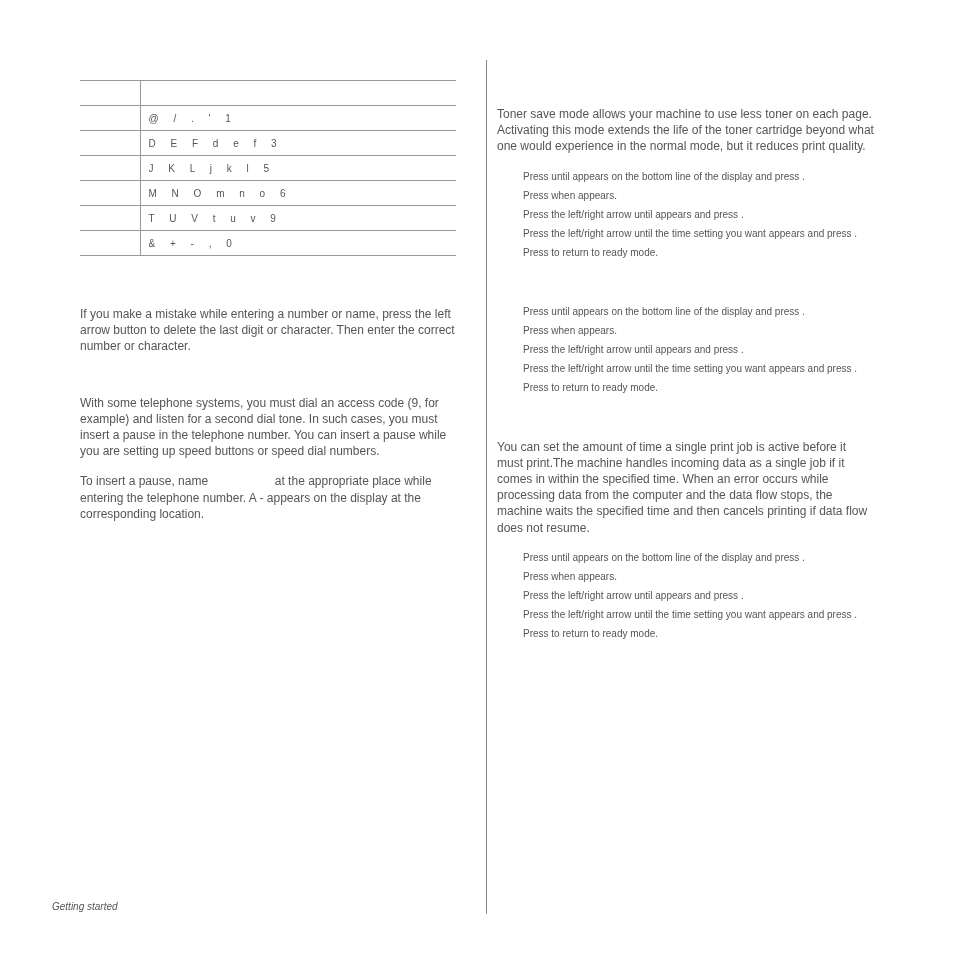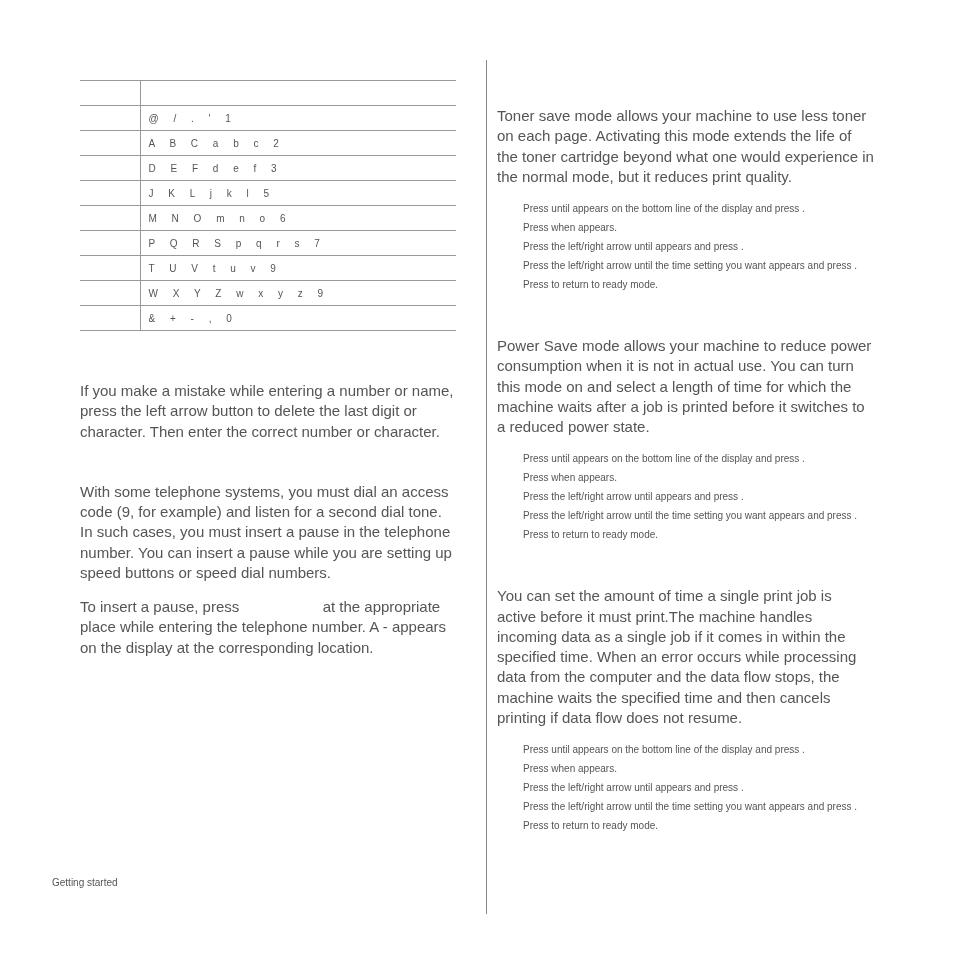--- a/index.html
+++ b/index.html
@@ -45,21 +45,21 @@
     font-size: 10px;
     color: #555;
     letter-spacing: 6px;
   }
   .key-table td.key-col {
     width: 60px;
     border-right: 1px solid #999;
     letter-spacing: 0;
   }
   .para {
-    font-size: 15px;
+    font-size: 12px;
     line-height: 1.35;
     color: #555;
     margin-bottom: 14px;
   }
   .section-spacer {
     height: 26px;
   }
   .steps {
     list-style: none;
     padding-left: 20px;
@@ -76,86 +76,75 @@
   }
   .steps li::before {
     counter-increment: step;
     content: counter(step) ".";
     position: absolute;
     left: -16px;
     visibility: hidden;
   }
   .footer {
     position: absolute;
-    bottom: 26px;
+    bottom: 2px;
     left: -18px;
     font-size: 10px;
     color: #555;
+    font-style: italic;
   }
 </style>
 </head>
 <body>
 
 <div class="page">
   <div class="col col-left">
 
     <table class="key-table">
       <tbody>
         <tr>
             <td class="key-col"></td>
             <td></td>
           </tr>
         <tr>
             <td class="key-col"></td>
             <td>@  /  .  '  1</td>
           </tr>
         <tr>
             <td class="key-col"></td>
-            <td>A  B  C  a  b  c  2</td>
-          </tr>
-        <tr>
-            <td class="key-col"></td>
             <td>D  E  F  d  e  f  3</td>
           </tr>
         <tr>
             <td class="key-col"></td>
             <td>J  K  L  j  k  l  5</td>
           </tr>
         <tr>
             <td class="key-col"></td>
             <td>M  N  O  m  n  o  6</td>
           </tr>
         <tr>
             <td class="key-col"></td>
-            <td>P  Q  R  S  p  q  r  s  7</td>
-          </tr>
-        <tr>
-            <td class="key-col"></td>
             <td>T  U  V  t  u  v  9</td>
-          </tr>
-        <tr>
-            <td class="key-col"></td>
-            <td>W  X  Y  Z  w  x  y  z  9</td>
           </tr>
         <tr>
             <td class="key-col"></td>
             <td>&amp;  +  -  ,  0</td>
           </tr>
       </tbody>
     </table>
 
     <div class="section-spacer"></div>
 
     <p class="para">If you make a mistake while entering a number or name, press the left arrow button to delete the last digit or character. Then enter the correct number or character.</p>
 
     <div class="section-spacer"></div>
 
     <p class="para">With some telephone systems, you must dial an access code (9, for example) and listen for a second dial tone. In such cases, you must insert a pause in the telephone number. You can insert a pause while you are setting up speed buttons or speed dial numbers.</p>
     <p class="para">
-      <span>To insert a pause, press</span>
+      <span>To insert a pause, name</span>
       <span>&nbsp;&nbsp;&nbsp;&nbsp;&nbsp;&nbsp;&nbsp;&nbsp;&nbsp;&nbsp;&nbsp;&nbsp;&nbsp;&nbsp;&nbsp;&nbsp;&nbsp;&nbsp;</span>
       <span>at the appropriate place while entering the telephone number. A - appears on the display at the corresponding location.</span>
     </p>
 
     <div class="footer">Getting started</div>
   </div>
 
   <div class="col col-right">
 
     <div class="section-spacer"></div>
@@ -164,21 +153,20 @@
     <ol class="steps">
       <li>Press          until                                      appears on the bottom line of the display and press      .</li>
       <li>Press          when                                   appears.</li>
       <li>Press the left/right arrow until                               appears and press       .</li>
       <li>Press the left/right arrow until the time setting you want appears and press       .</li>
       <li>Press                       to return to ready mode.</li>
     </ol>
 
     <div class="section-spacer"></div>
 
-    <p class="para">Power Save mode allows your machine to reduce power consumption when it is not in actual use. You can turn this mode on and select a length of time for which the machine waits after a job is printed before it switches to a reduced power state.</p>
     <ol class="steps">
       <li>Press          until                                      appears on the bottom line of the display and press      .</li>
       <li>Press          when                                   appears.</li>
       <li>Press the left/right arrow until                               appears and press       .</li>
       <li>Press the left/right arrow until the time setting you want appears and press       .</li>
       <li>Press                       to return to ready mode.</li>
     </ol>
 
     <div class="section-spacer"></div>
 

